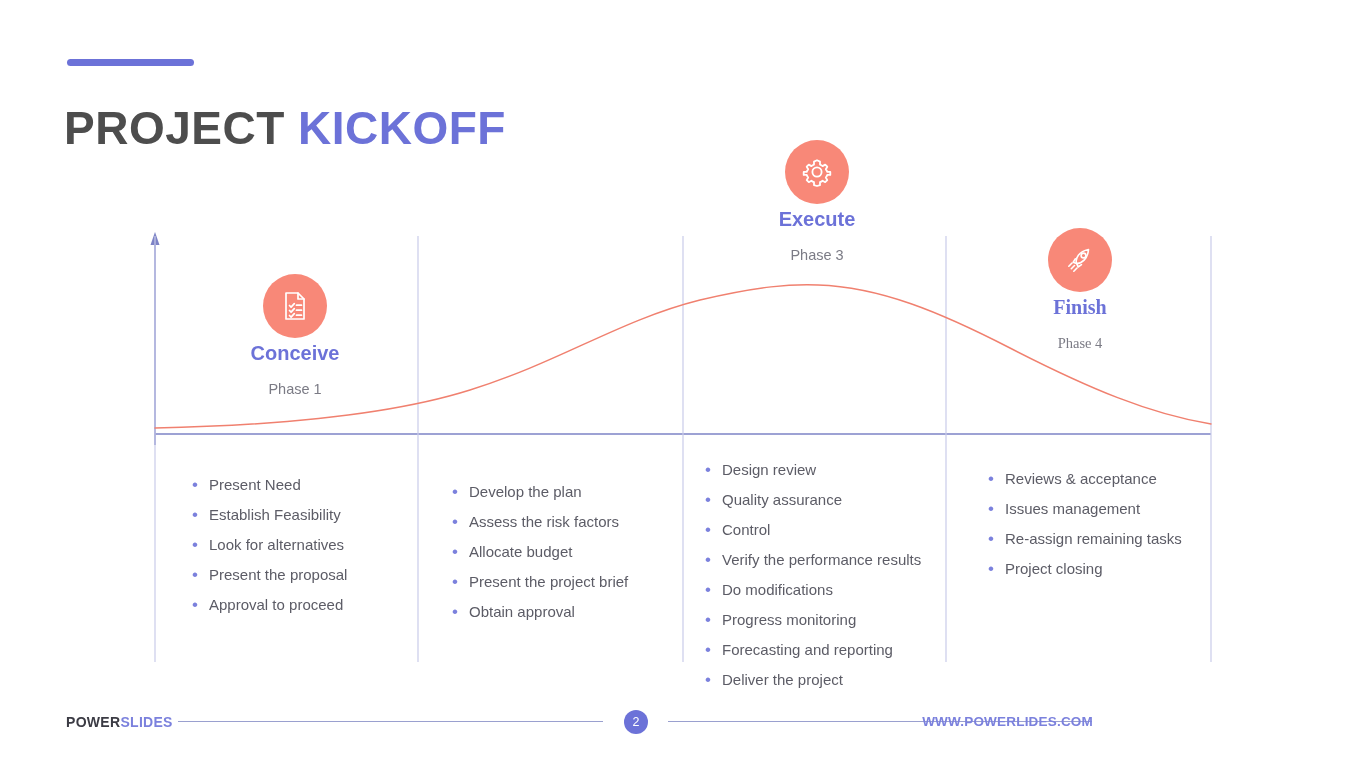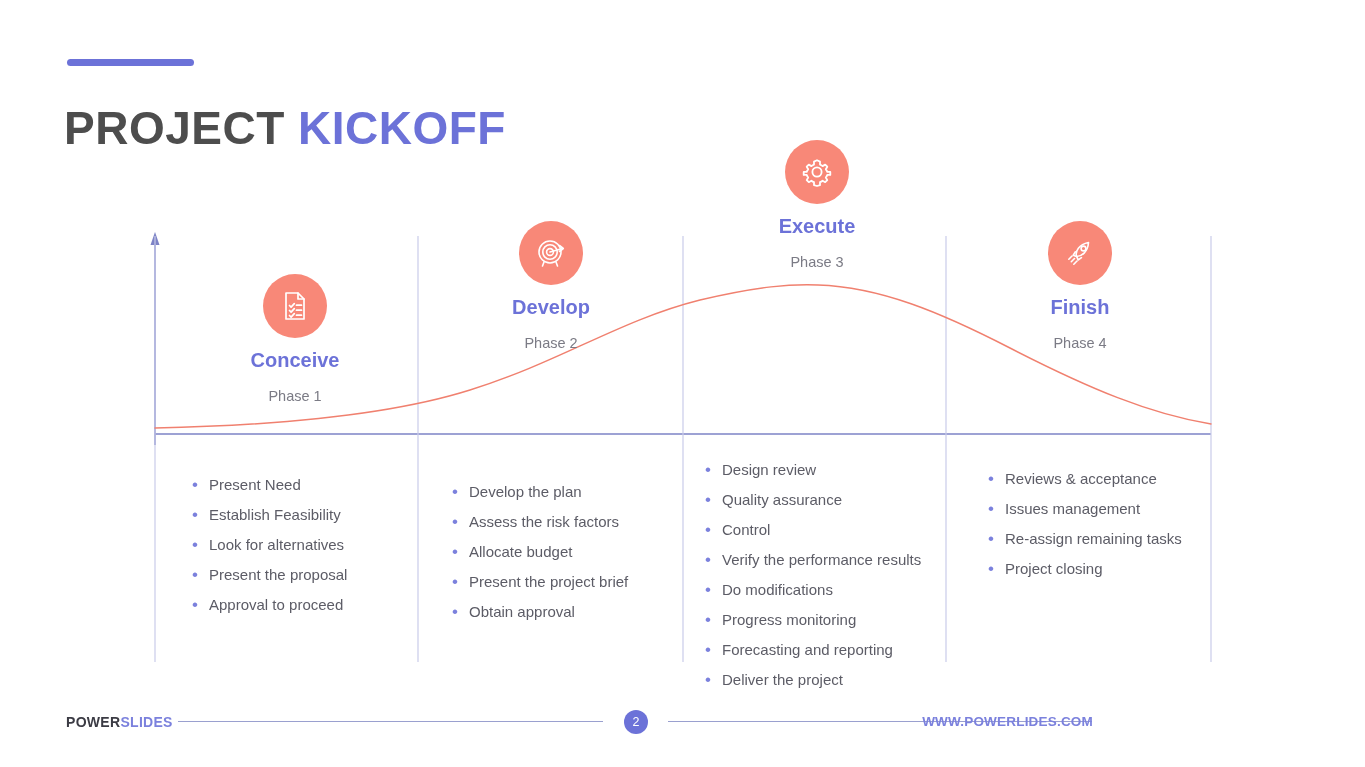--- a/index.html
+++ b/index.html
@@ -69,37 +69,37 @@
     height: 64px;
     border-radius: 50%;
     background: #f88878;
     margin: 0 auto;
     display: flex;
     align-items: center;
     justify-content: center;
   }
   .phase-circle svg { display: block; }
   .phase-name {
-    margin-top: 11px;
+    margin-top: 4px;
     font-size: 20px;
     font-weight: bold;
     color: #6c72d8;
     line-height: 1.15;
   }
   .phase-sub {
     margin-top: 16px;
     font-size: 14.5px;
     color: #7b7b85;
     line-height: 1.15;
   }
 
   #node-1 { left: 185px; top: 274px; }
   #node-2 { left: 441px; top: 221px; }
   #node-3 { left: 707px; top: 140px; }
-  #node-4 { left: 970px; top: 221px; }
+  #node-4 { left: 970px; top: 228px; font-family: Liberation Serif, serif; }
 
   
   .bullet-col {
     position: absolute;
   }
   .bullet-item {
     display: flex;
     align-items: flex-start;
     margin-bottom: 12px;
     white-space: nowrap;
@@ -224,37 +224,20 @@
           <line x1="18.5" y1="21.2" x2="23.5" y2="21.2"></line>
           <path d="M11.5 26.5 l1.6 1.6 l3.2 -3.4"></path>
           <line x1="18.5" y1="26.2" x2="23.5" y2="26.2"></line>
         </svg>
       </span>
     </div>
     <div class="phase-name">Conceive</div>
     <div class="phase-sub">Phase 1</div>
   </div>
 
-  <div class="phase-node" id="node-2">
-    <div class="phase-circle">
-      <span>
-        <svg width="36" height="36" viewBox="0 0 36 36" fill="none" stroke="#ffffff" stroke-width="1.6" stroke-linecap="round" stroke-linejoin="round">
-          <circle cx="17" cy="17" r="11"></circle>
-          <circle cx="17" cy="17" r="7.2"></circle>
-          <circle cx="17" cy="17" r="3.4"></circle>
-          <path d="M17 17 L29.5 13.5"></path>
-          <path d="M26.5 10.5 l3.8 3 l-3.8 3"></path>
-          <path d="M11 27 l-1.5 4"></path>
-          <path d="M23 27 l1.5 4"></path>
-        </svg>
-      </span>
-    </div>
-    <div class="phase-name">Develop</div>
-    <div class="phase-sub">Phase 2</div>
-  </div>
 
   <div class="phase-node" id="node-3">
     <div class="phase-circle">
       <span>
         <svg width="36" height="36" viewBox="0 0 36 36" fill="none" stroke="#ffffff" stroke-width="1.8" stroke-linecap="round" stroke-linejoin="round">
           <circle cx="18" cy="18" r="4.6"></circle>
           <path d="M18 6.2 l3 1.4 l0 3.0 a8 8 0 0 1 2.6 1.5 l2.6 -1.5 l2.1 2.1 l-1.5 2.6 a8 8 0 0 1 1.5 2.6 l3 0 l0 3 l-3 0 a8 8 0 0 1 -1.5 2.6 l1.5 2.6 l-2.1 2.1 l-2.6 -1.5 a8 8 0 0 1 -2.6 1.5 l0 3 l-3 0.8 l-3 -0.8 l0 -3 a8 8 0 0 1 -2.6 -1.5 l-2.6 1.5 l-2.1 -2.1 l1.5 -2.6 a8 8 0 0 1 -1.5 -2.6 l-3 0 l0 -3 l3 0 a8 8 0 0 1 1.5 -2.6 l-1.5 -2.6 l2.1 -2.1 l2.6 1.5 a8 8 0 0 1 2.6 -1.5 l0 -3 Z"></path>
         </svg>
       </span>
     </div>

